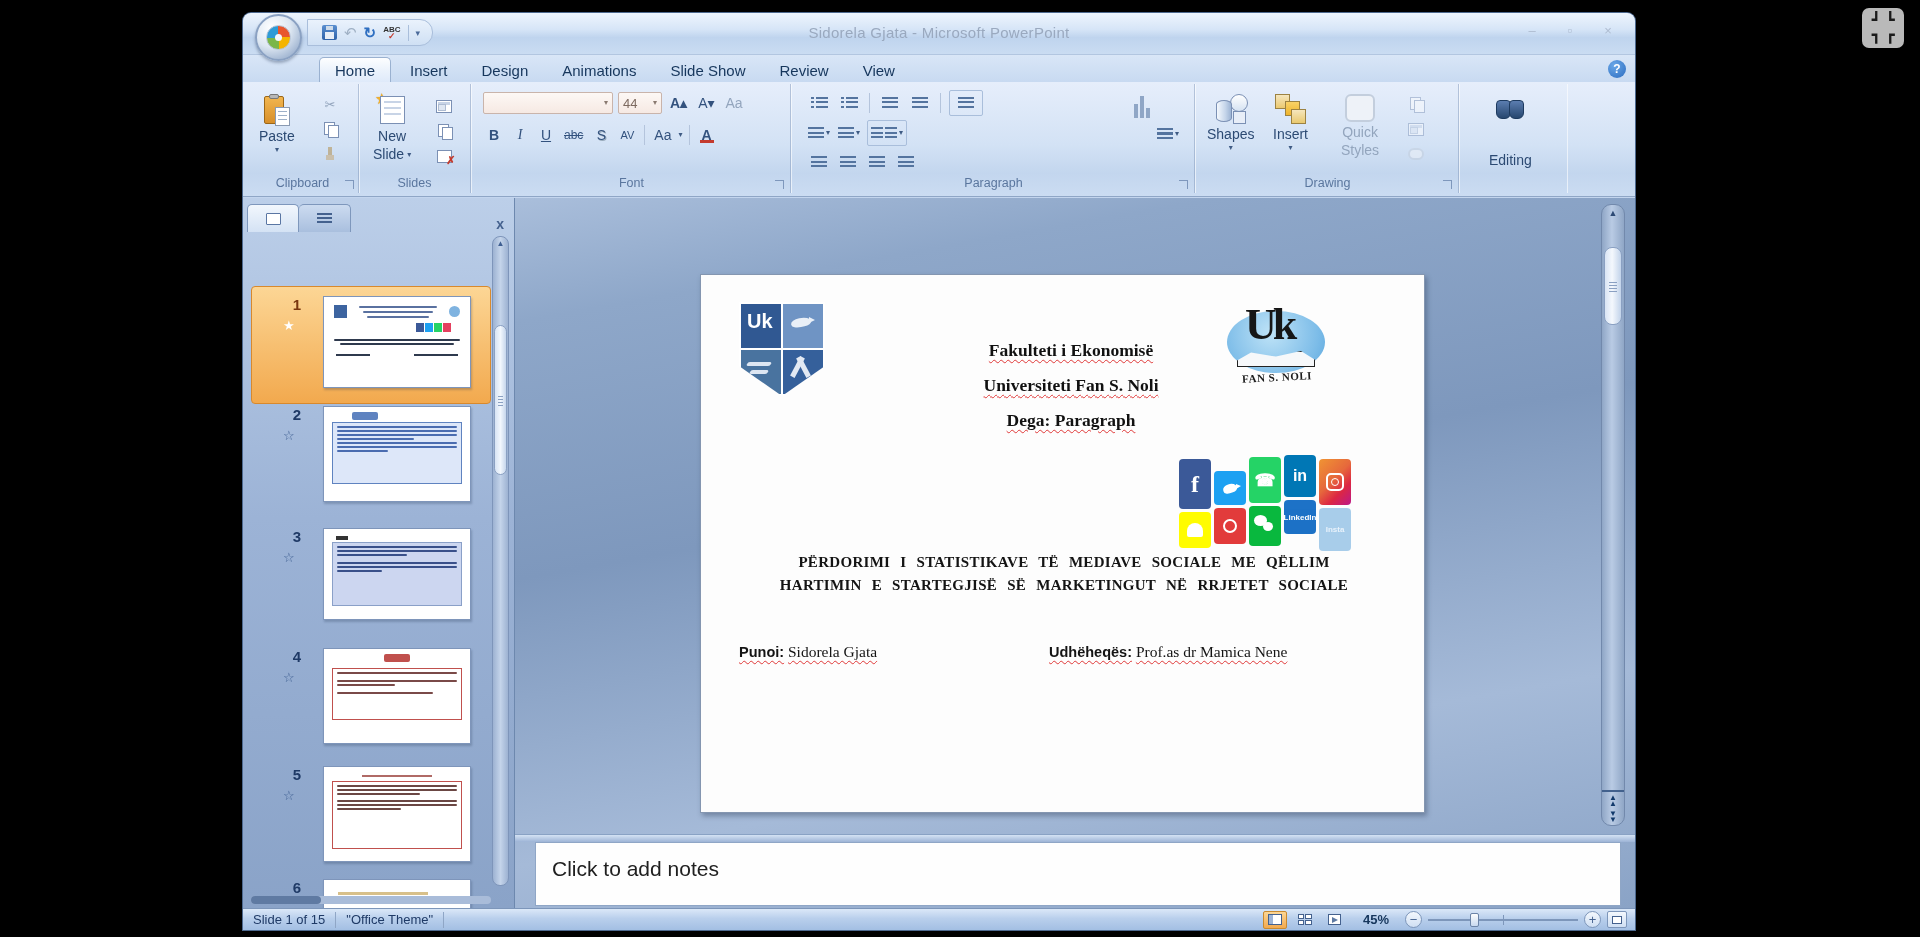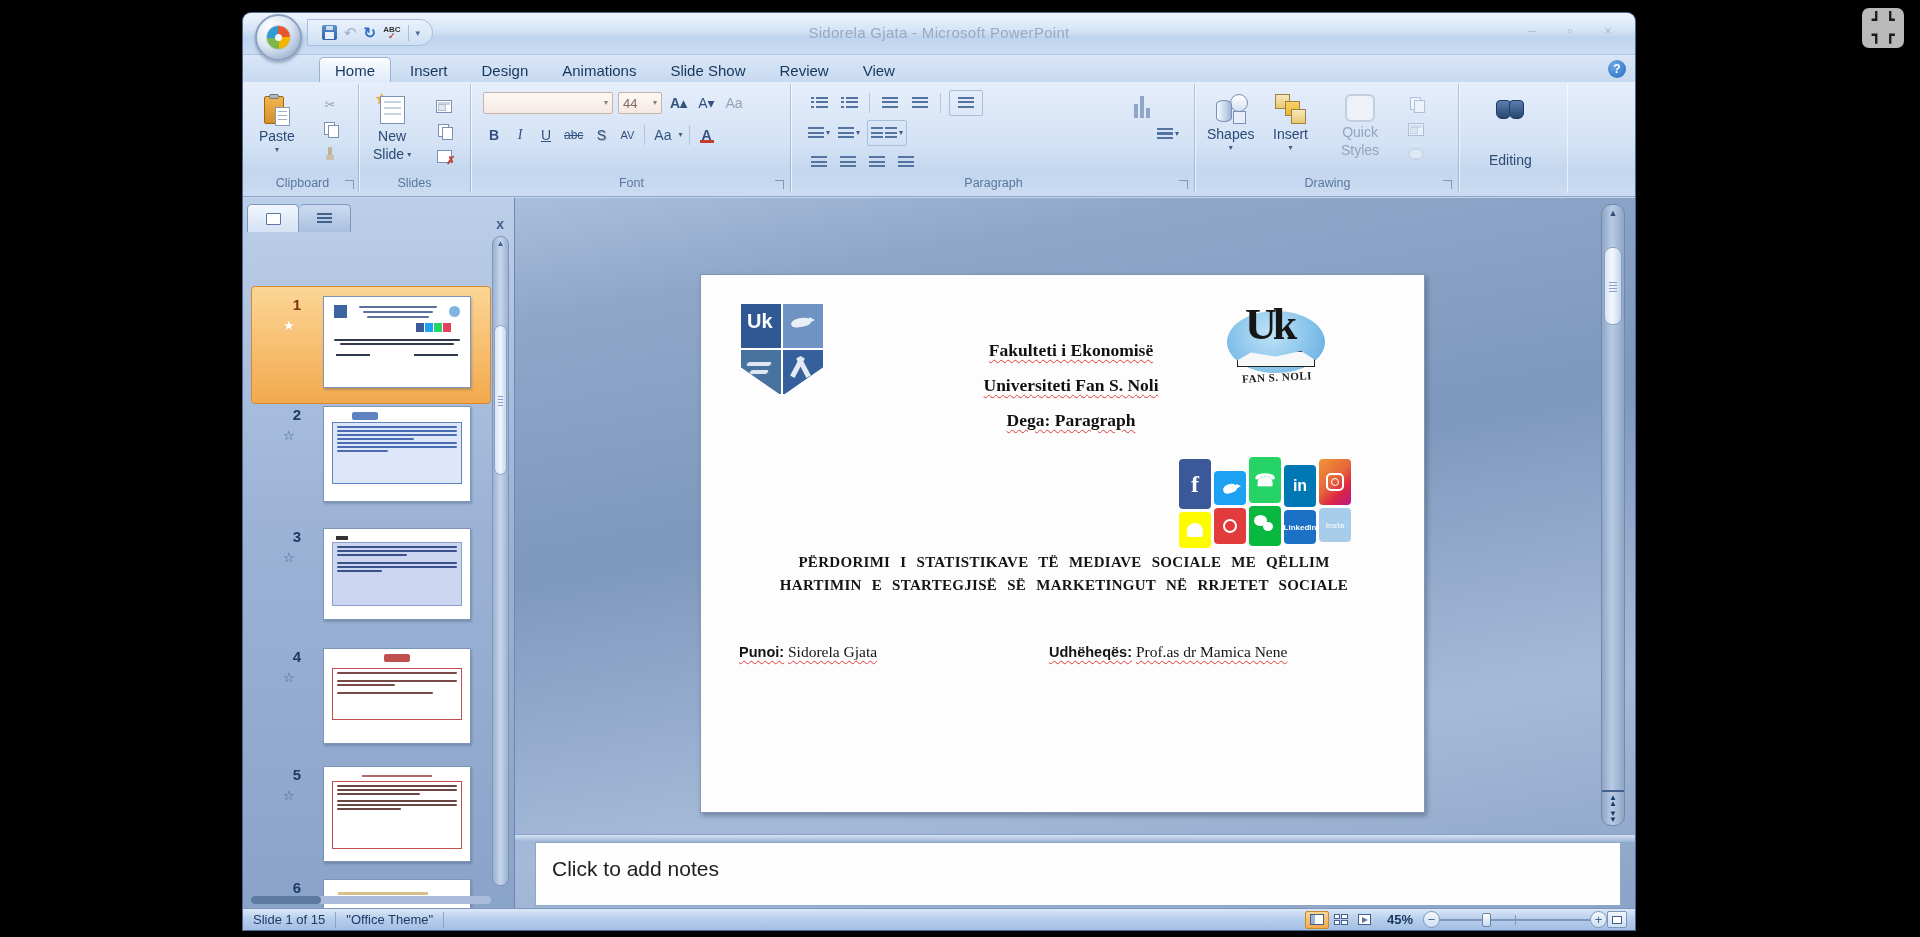--- a/index.html
+++ b/index.html
@@ -250,27 +250,27 @@
   .t-tw { height:34px; margin-top:16px; position:relative; }
   .tw-body { width:14px; height:9px; background:#fff; border-radius:60% 70% 50% 50%; transform:rotate(-18deg); }
   .tw-beak { position:absolute; right:5px; top:13px; width:0; height:0; border-left:5px solid #fff;
     border-top:2px solid transparent; border-bottom:3px solid transparent; }
   .t-cam { height:36px; } .ring { width:14px; height:14px; border:2.5px solid #fff; border-radius:50%; }
   .t-wa { height:46px; margin-top:2px; font-size:17px; }
   .t-wc { height:40px; position:relative; }
   .t-wc i { position:absolute; background:#fff; border-radius:50%; display:block; }
   .t-wc .b1 { left:5px; top:9px; width:13px; height:11px; }
   .t-wc .b2 { left:14px; top:16px; width:10px; height:9px; }
-  .t-li { height:42px; margin-top:10px; font-size:16px; }
+  .t-li { height:42px; font-size:16px; }
   .t-li2 { height:34px; opacity:.92; font-size:8px; }
   .t-ig { height:46px; margin-top:4px; position:relative; }
   .ig-frame { width:18px; height:18px; border:2px solid #fff; border-radius:5px; display:flex;
     align-items:center; justify-content:center; }
   .ig-frame i { width:8px; height:8px; border:1.5px solid #fff; border-radius:50%; display:block; }
-  .t-pale { height:34px; color:#e8f2fb; font-size:8px;text-align:right; }
+  .t-pale { height:43px; color:#e8f2fb; font-size:8px;text-align:right; }
 
   .title-block { position:absolute; left:48px; top:276px; width:630px; text-align:center; }
   .title-block div { font-size:15px; font-weight:bold; color:#141414; line-height:23px;
     letter-spacing:.3px; word-spacing:6px; }
   .authors { position:absolute; left:0; top:368px; width:100%; font-size:15.5px; color:#141414; }
   .authors .a { position:absolute; left:38px; } .authors .s { position:absolute; left:348px; }
   .authors b { font-family:"Liberation Sans",sans-serif; font-size:14.5px; }
 
   
   .vscroll { position:absolute; right:10px; top:6px; width:24px; height:622px;
@@ -290,21 +290,21 @@
     background:linear-gradient(#d4e2f4,#9db4d6); border-top:1px solid #89a2c4; }
   .notes { position:absolute; left:20px; top:644px; width:1086px; bottom:2px; background:#fefefe;
     border:1px solid #8fa6c6; }
   .notes-text { padding:14px 0 0 16px; font-size:21px; color:#202020; }
 
   
   .statusbar { position:absolute; left:0; right:0; bottom:0; height:22px;
     background:linear-gradient(#dbe8f8,#b9cfec 45%,#a3bfe3); border-top:1px solid #7d96ba;
     display:flex; align-items:center; font-size:13px; color:#1f3a66; }
   .sb-item { padding:0 10px; } .sb-div { width:1px; height:16px; background:#8fa6c6; }
-  .sb-right { margin-left:auto; display:flex; align-items:center; padding-right:8px; }
+  .sb-right { margin-left:auto; display:flex; align-items:center; gap:6px; padding-right:8px; }
   .viewbtn { width:24px; height:18px; display:flex; align-items:center; justify-content:center; border-radius:2px; }
   .viewbtn.on { background:linear-gradient(#fcd695,#f2a94e); border:1px solid #c98a2e; }
   .v-normal { width:14px; height:11px; border:1px solid #44618e; background:#fff; position:relative; }
   .v-normal::before { content:""; position:absolute; left:0; top:0; bottom:0; width:4px; background:#9db4d6; }
   .v-sorter { width:14px; height:11px; display:grid; grid-template-columns:1fr 1fr; gap:1px; }
   .v-sorter i { background:#fff; border:1px solid #44618e; display:block; }
   .v-show { width:13px; height:11px; border:1px solid #44618e; background:#fff; position:relative; }
   .v-show::after { content:""; position:absolute; left:3px; top:2px; width:0; height:0;
     border-left:6px solid #5f7aa2; border-top:3px solid transparent; border-bottom:3px solid transparent; }
   .zoomval { font-weight:bold; color:#16365c; }

